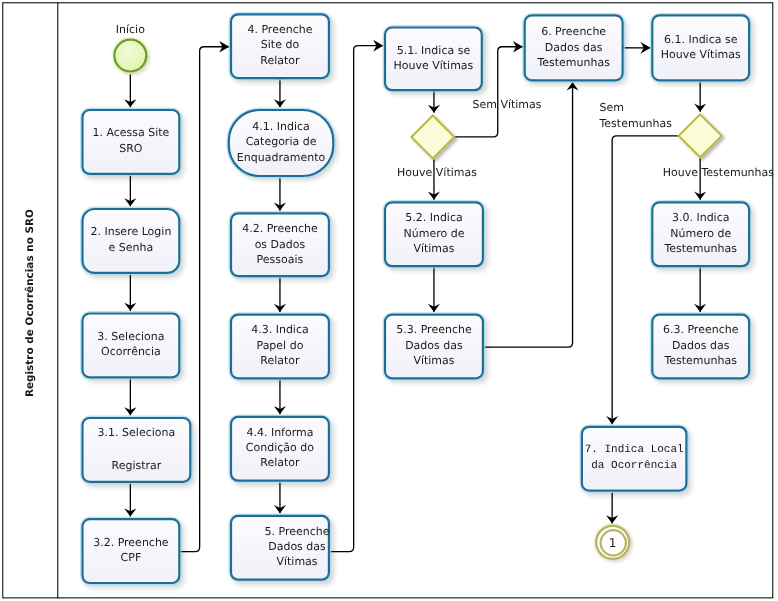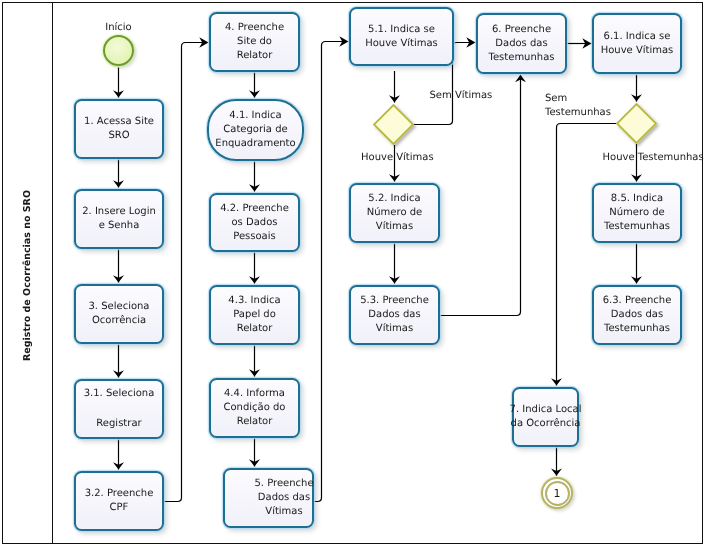--- a/index.html
+++ b/index.html
@@ -130,29 +130,29 @@
         <polygon points="556.5,475.8 551,468.40000000000003 556.5,471.00000000000006 562,468.40000000000003" fill="#000"></polygon>
       </g>
     </svg>
   <div id="nodes">
       <div class="start" style="left: 103px; top: 35px; width: 31px; height: 31px;"></div>
       <div class="start-label" style="left: 83px; top: 22px; width: 71px;">Início</div>
       <div class="task" style="left: 74px; top: 99px; width: 90px; height: 60px;">
         <span class="ln">1. Acessa Site</span>
         <span class="ln">SRO</span>
       </div>
-      <div class="task" style="left: 74px; top: 189px; width: 90px; height: 60px;">
+      <div class="task" style="left: 74px; top: 189px; width: 90px; height: 60px; border-radius: 12px;">
         <span class="ln">2. Insere Login</span>
         <span class="ln">e Senha</span>
       </div>
       <div class="task" style="left: 74px; top: 284px; width: 90px; height: 60px;">
         <span class="ln">3. Seleciona</span>
         <span class="ln">Ocorrência</span>
       </div>
-      <div class="task" style="left: 74px; top: 379px; width: 90px; height: 60px; gap: 16px;">
+      <div class="task" style="left: 74px; top: 379px; width: 100px; height: 60px; gap: 16px;">
         <span class="ln">3.1. Seleciona</span>
         <span class="ln">Registrar</span>
       </div>
       <div class="task" style="left: 74px; top: 471px; width: 90px; height: 60px;">
         <span class="ln">3.2. Preenche</span>
         <span class="ln">CPF</span>
       </div>
       <div class="task" style="left: 209px; top: 12px; width: 91px; height: 60px;">
         <span class="ln">4. Preenche</span>
         <span class="ln">Site do</span>
@@ -171,26 +171,26 @@
       <div class="task" style="left: 209px; top: 285px; width: 91px; height: 60px; text-align: center;">
         <span class="ln">4.3. Indica</span>
         <span class="ln">Papel do</span>
         <span class="ln">Relator</span>
       </div>
       <div class="task" style="left: 209px; top: 378px; width: 91px; height: 60px;">
         <span class="ln">4.4. Informa</span>
         <span class="ln">Condição do</span>
         <span class="ln">Relator</span>
       </div>
-      <div class="task" style="left: 223px; top: 468px; width: 91px; height: 60px; padding-left: 31px;">
+      <div class="task" style="left: 209px; top: 468px; width: 91px; height: 60px; padding-left: 31px;">
         <span class="ln">5. Preenche</span>
         <span class="ln">Dados das</span>
         <span class="ln">Vítimas</span>
       </div>
-      <div class="task" style="left: 349px; top: 7px; width: 105px; height: 59px;">
+      <div class="task" style="left: 349px; top: 24px; width: 90px; height: 59px;">
         <span class="ln">5.1. Indica se</span>
         <span class="ln">Houve Vítimas</span>
       </div>
       <svg width="49" height="49" viewBox="0 0 49 49" style="position: absolute; left: 369px; top: 100px;">
         <defs>
           <filter id="gwsh13" x="-40%" y="-40%" width="200%" height="200%">
             <feDropShadow dx="2" dy="2" stdDeviation="1.6" flood-color="#000" flood-opacity="0.3"></feDropShadow>
           </filter>
         </defs>
         <polygon points="24.5,44 5,24.5 24.5,5 44,24.5" fill="#fcfcd9" stroke="#b9b93a" stroke-width="1.8" stroke-linejoin="miter" filter="url(#gwsh13)"></polygon>
@@ -216,30 +216,30 @@
       </div>
       <svg width="49" height="49" viewBox="0 0 49 49" style="position: absolute; left: 612px; top: 99px;">
         <defs>
           <filter id="gwsh18" x="-40%" y="-40%" width="200%" height="200%">
             <feDropShadow dx="2" dy="2" stdDeviation="1.6" flood-color="#000" flood-opacity="0.3"></feDropShadow>
           </filter>
         </defs>
         <polygon points="24.5,44 5,24.5 24.5,5 44,24.5" fill="#fcfcd9" stroke="#b9b93a" stroke-width="1.8" stroke-linejoin="miter" filter="url(#gwsh18)"></polygon>
       </svg>
       <div class="task" style="left: 592px; top: 183px; width: 90px; height: 60px;">
-        <span class="ln">8.5. Indica</span>
+        <span class="ln">3.0. Indica</span>
         <span class="ln">Número de</span>
         <span class="ln">Testemunhas</span>
       </div>
       <div class="task" style="left: 592px; top: 285px; width: 90px; height: 60px;">
         <span class="ln">6.3. Preenche</span>
         <span class="ln">Dados das</span>
         <span class="ln">Testemunhas</span>
       </div>
-      <div class="task" style="left: 512px; top: 387px; width: 67px; height: 60px;">
+      <div class="task" style="left: 528px; top: 387px; width: 97px; height: 60px; font-family: Liberation Mono, monospace;">
         <span class="ln">7. Indica Local</span>
         <span class="ln">da Ocorrência</span>
       </div>
       <div class="endev" style="left: 541px; top: 477px; width: 32px; height: 32px;">
         <div class="inner"></div>
         <div class="num">1</div>
       </div>
       <div class="elabel" style="left: 429.5px; top: 88.5px;">
         <div>Sem Vítimas</div>
       </div>

